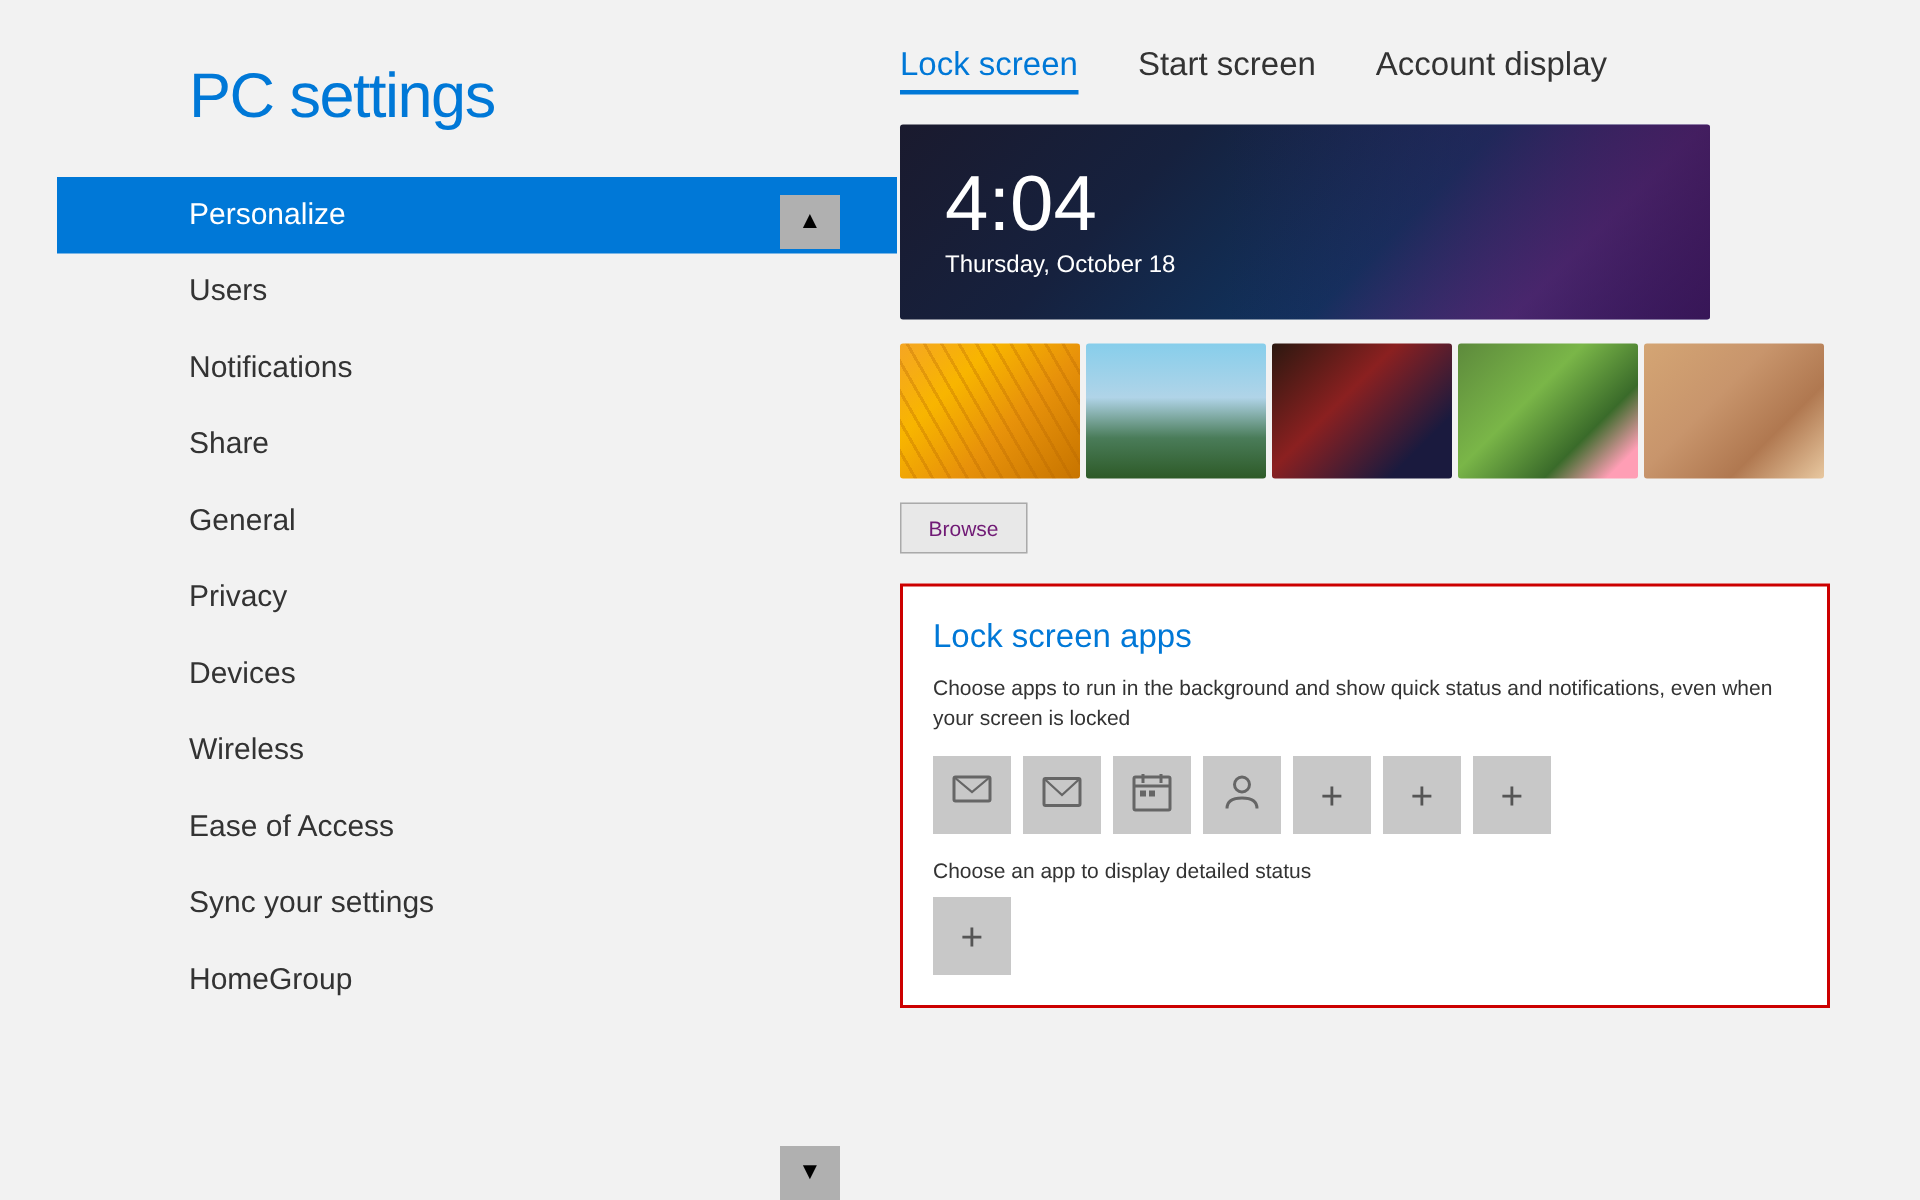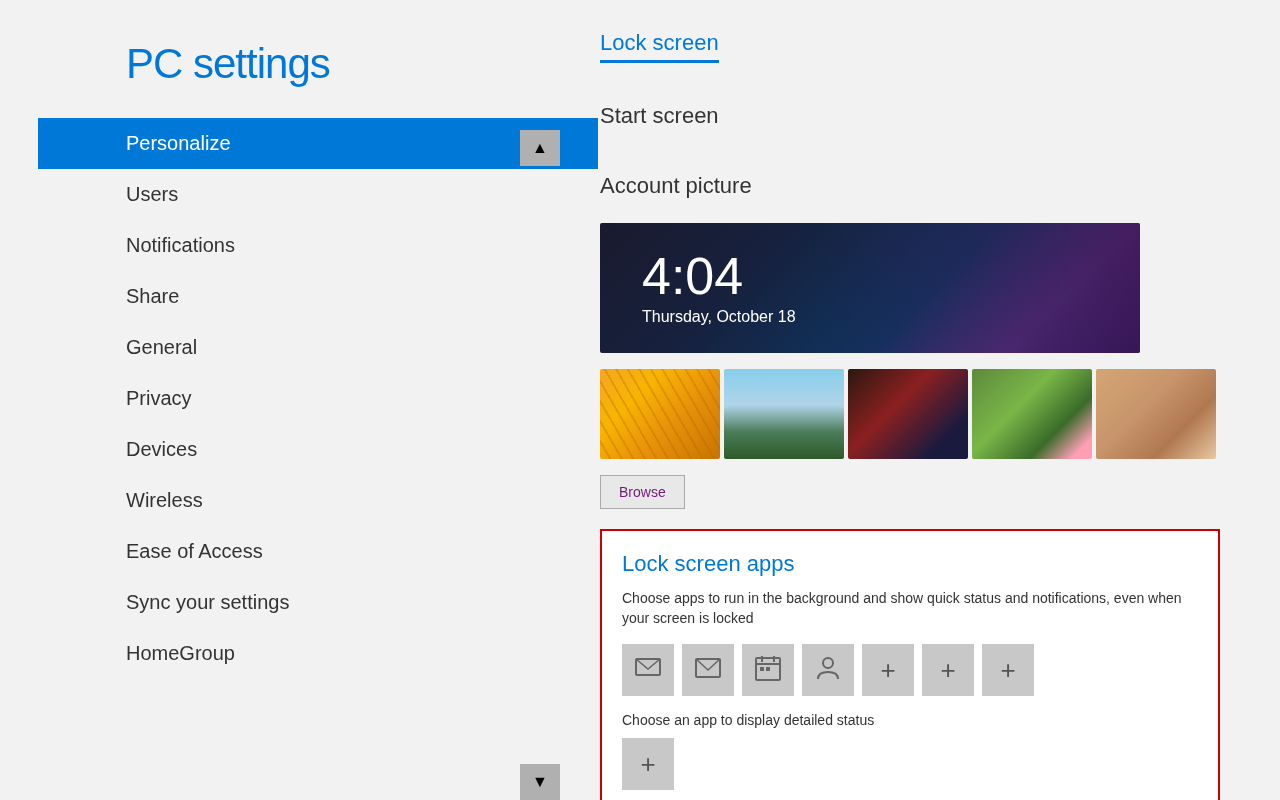--- a/index.html
+++ b/index.html
@@ -58,21 +58,20 @@
       flex: 1;
       padding: 30px 40px;
       overflow: hidden;
     }
 
     .tabs {
       display: flex;
       gap: 40px;
       margin-bottom: 20px;
       align-items: baseline;
-      flex-direction: column;
     }
 
     .tab {
       font-size: 22px;
       font-weight: 300;
       color: #333;
       cursor: pointer;
       padding-bottom: 4px;
     }
 
@@ -83,21 +82,21 @@
 
     
     .lock-screen-preview {
       width: 540px;
       height: 130px;
       background: linear-gradient(135deg, #1a1a2e 0%, #16213e 30%, #0f3460 60%, #533483 80%, #2d1b69 100%);
       border-radius: 2px;
       display: flex;
       flex-direction: column;
       justify-content: center;
-      padding: 20px 42px;
+      padding: 20px 30px;
       margin-bottom: 16px;
       position: relative;
       overflow: hidden;
     }
 
     .lock-time {
       color: #fff;
       font-size: 52px;
       font-weight: 200;
       line-height: 1;
@@ -343,21 +342,21 @@
 <div class="main-content">
   
   <div class="tabs">
     <div class="tab active">
       <span>Lock screen</span>
     </div>
     <div class="tab">
       <span>Start screen</span>
     </div>
     <div class="tab">
-      <span>Account picture</span>
+      <span>Account display</span>
     </div>
   </div>
 
   
   <div class="lock-screen-preview">
     <div class="lock-bg-overlay"></div>
     <div class="lock-time">4:04</div>
     <div class="lock-date">Thursday, October 18</div>
   </div>
 

